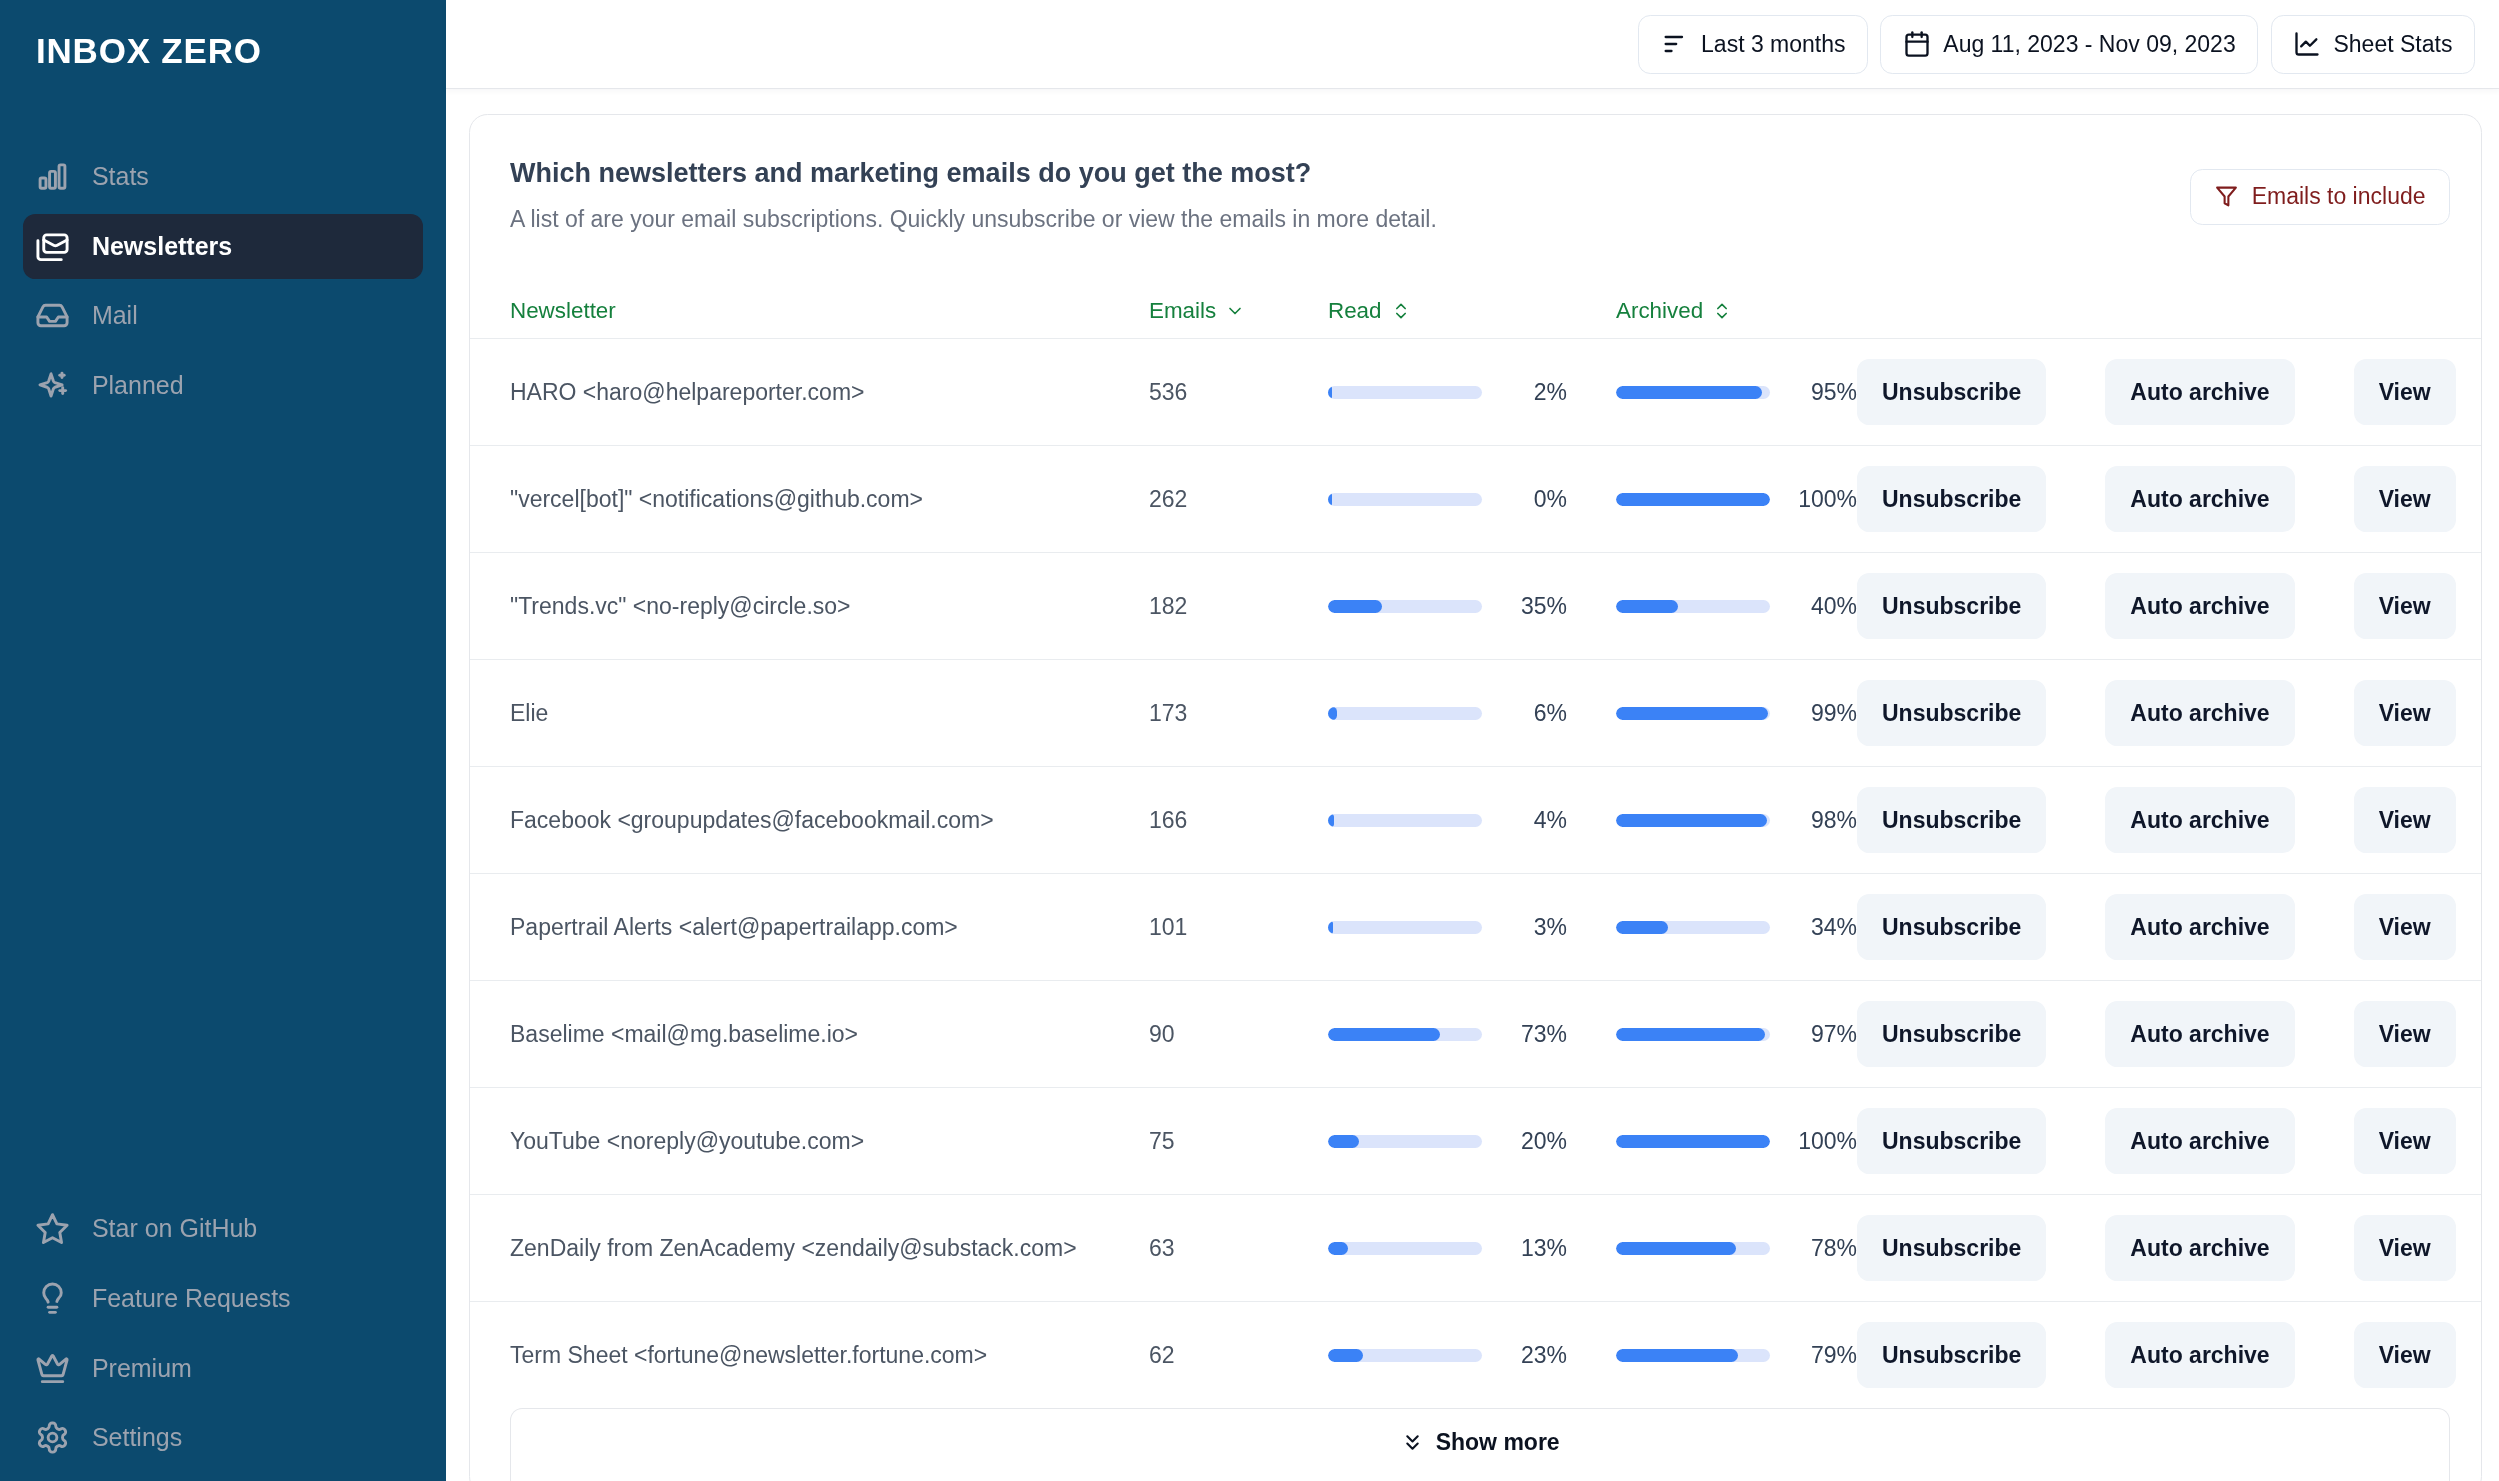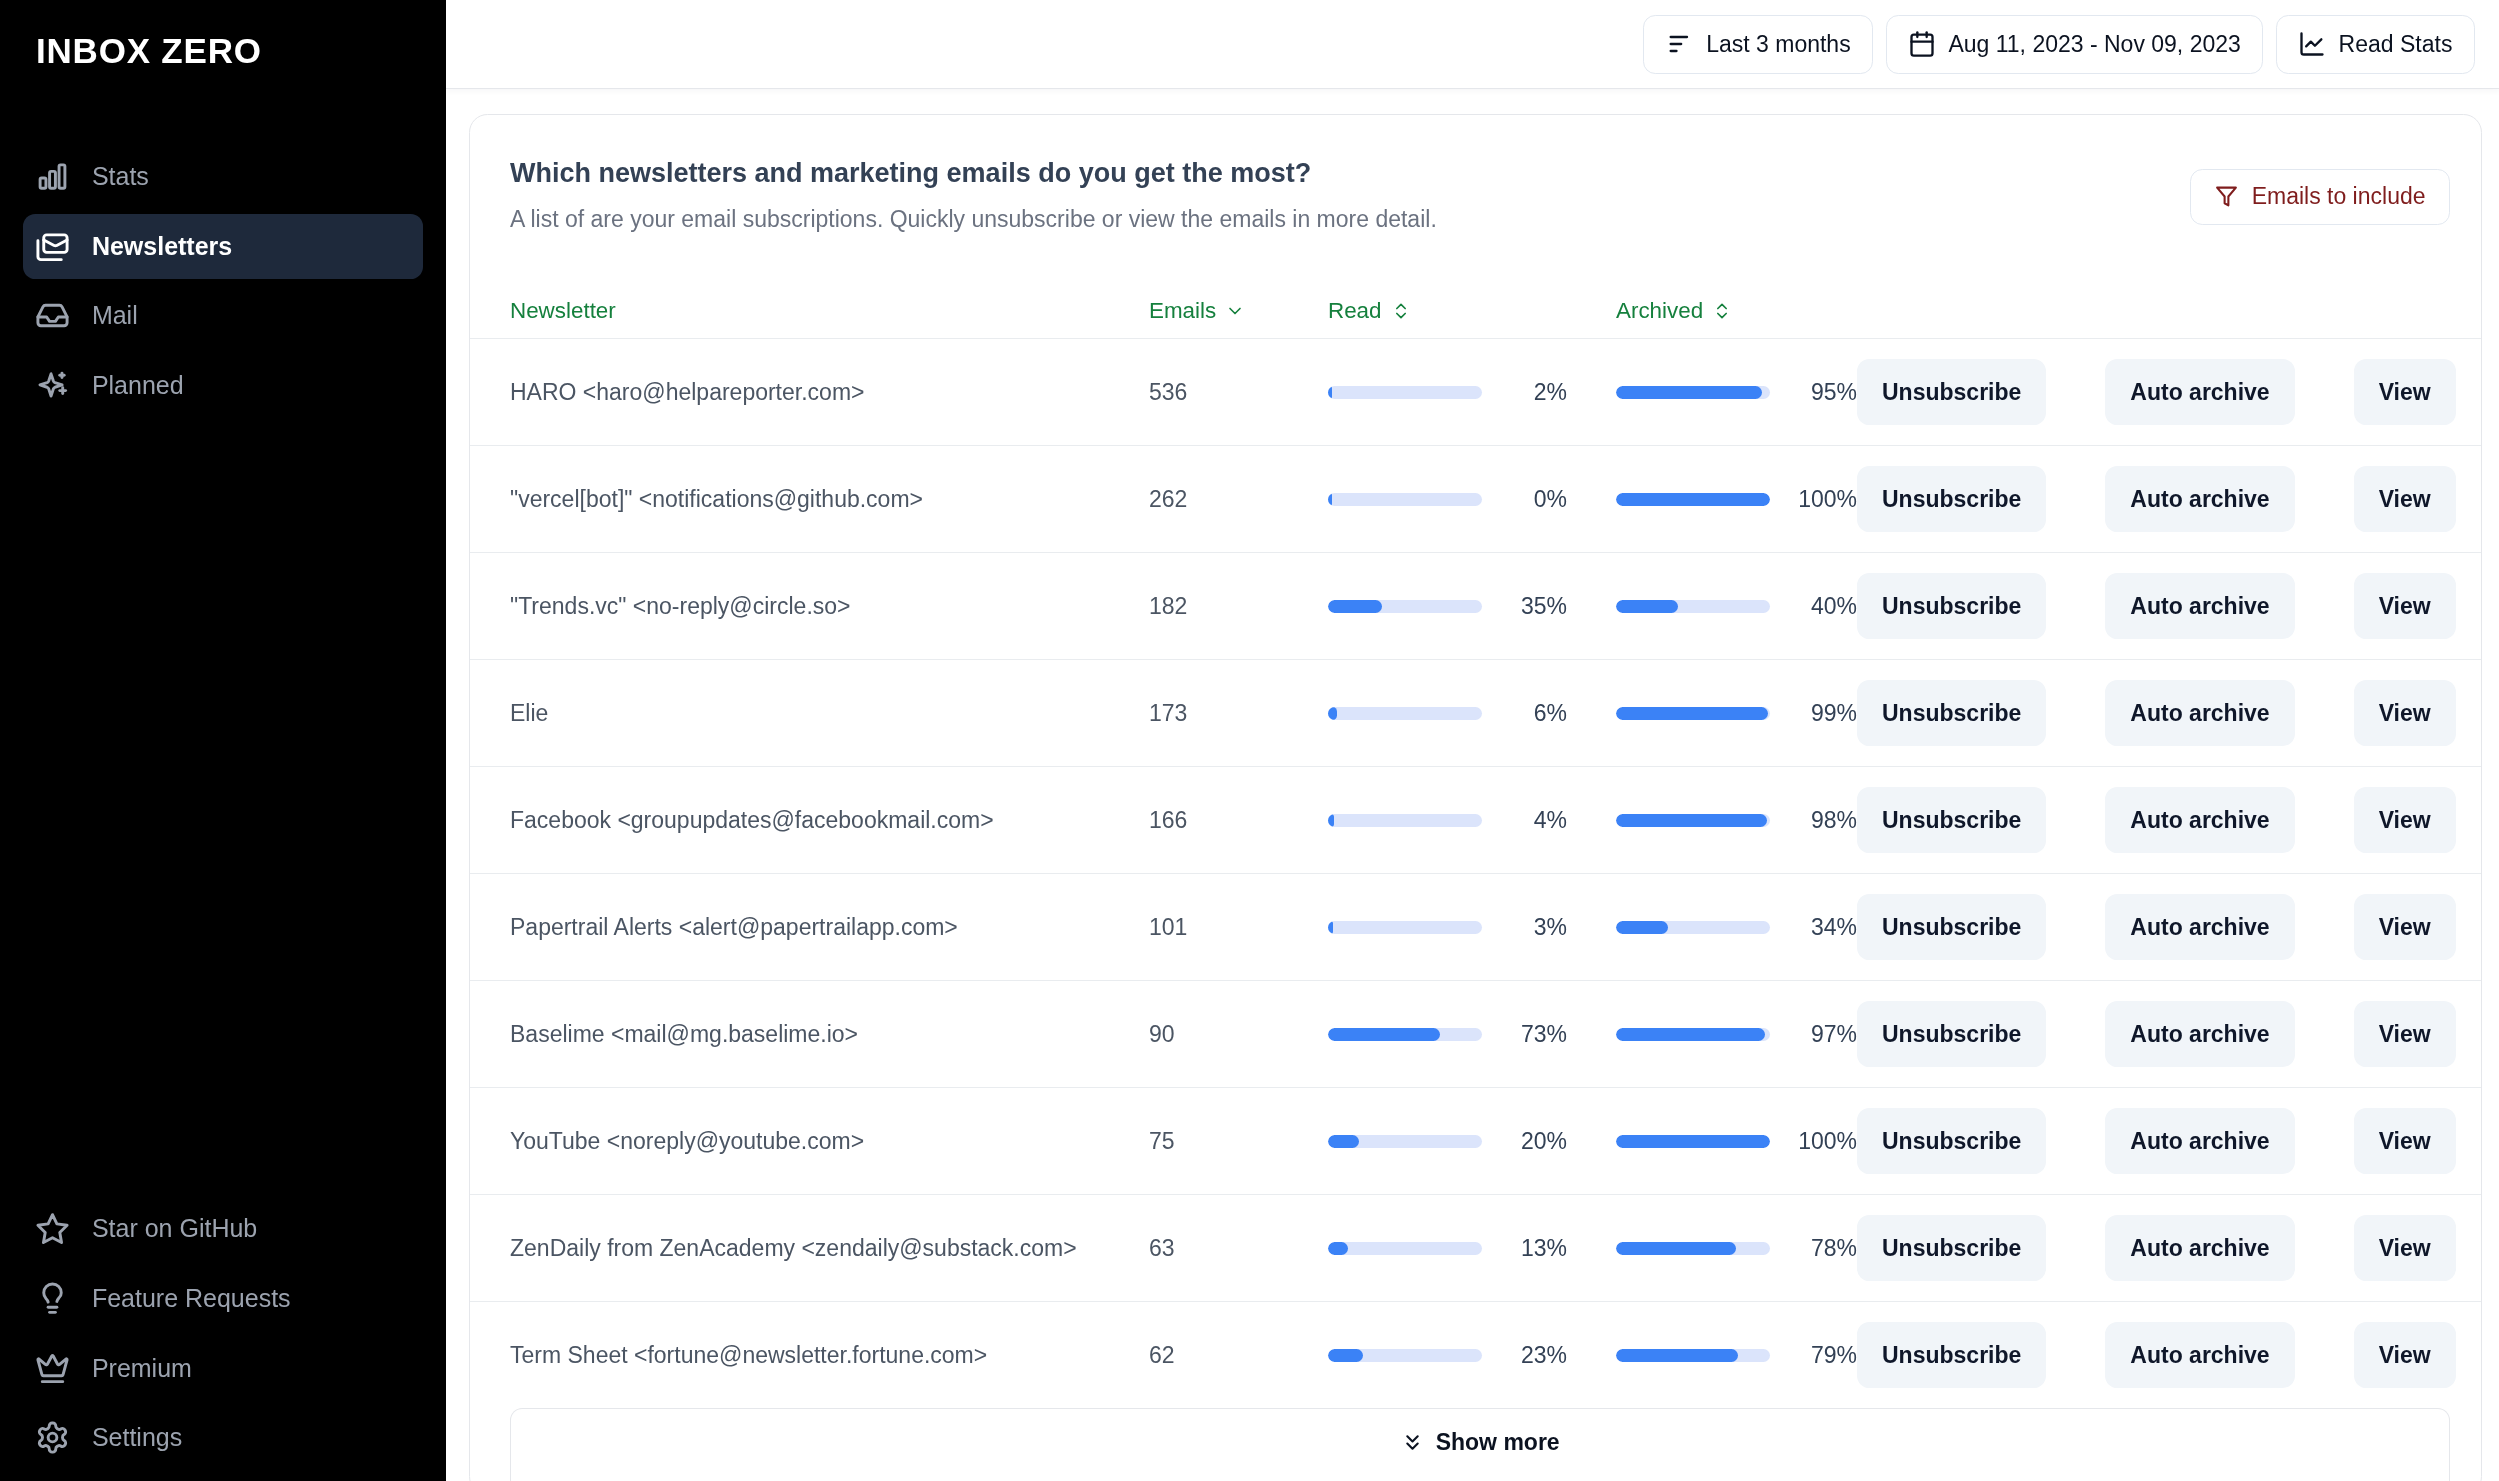--- a/index.html
+++ b/index.html
@@ -1,21 +1,21 @@
 <!DOCTYPE html>
 <html style="font-size:12.3px"><head>
 <meta charset="utf-8">
 <style>
   * { margin:0; padding:0; box-sizing:border-box; }
   html,body { width:2500px; height:1481px; overflow:hidden; background:#ffffff;
               font-family:"Liberation Sans", sans-serif; }
   .app { display:flex; width:2500px; height:1481px; }
 
   
-  .sidebar { width:446px; min-width:446px; background:#000000; color:#9ca3af;
+  .sidebar { width:446px; min-width:446px; background:#0c4a6e; color:#9ca3af;
              display:flex; flex-direction:column; }
   .logo { color:#ffffff; font-size:35px; font-weight:800; letter-spacing:0.8px;
           margin:31px 0 0 36px; }
   .nav { margin-top:73px; display:flex; flex-direction:column; gap:4.6px; padding:0 23px; }
   .nav.bottom { margin-top:auto; padding-bottom:10.8px; }
   .nav-item { display:flex; align-items:center; gap:21.6px; height:65px;
               border-radius:12.3px; padding:0 12.3px; font-size:25px; font-weight:500;
               color:#9ca3af; cursor:pointer; }
   .nav-item.active { background:#1e293b; color:#ffffff; font-weight:600; }
   .nav-item svg { width:35px; height:35px; flex:none; }
@@ -171,21 +171,21 @@
             <rect x="3" y="4" width="18" height="18" rx="2"></rect>
             <path d="M3 10h18"></path>
           </svg>
         <span>Aug 11, 2023 - Nov 09, 2023</span>
       </button>
       <button class="tb-btn">
         <svg viewBox="0 0 24 24">
             <path d="M3 3v16a2 2 0 0 0 2 2h16"></path>
             <path d="m7 14 4-4 3.5 3.5L20 8"></path>
           </svg>
-        <span>Read Stats</span>
+        <span>Sheet Stats</span>
       </button>
     </div>
 
     <div class="content">
       <section class="card">
 
         <div class="card-header">
           <div>
             <h1 class="card-title">Which newsletters and marketing emails do you get the most?</h1>
             <p class="card-subtitle">A list of are your email subscriptions. Quickly unsubscribe or view the emails in more detail.</p>

